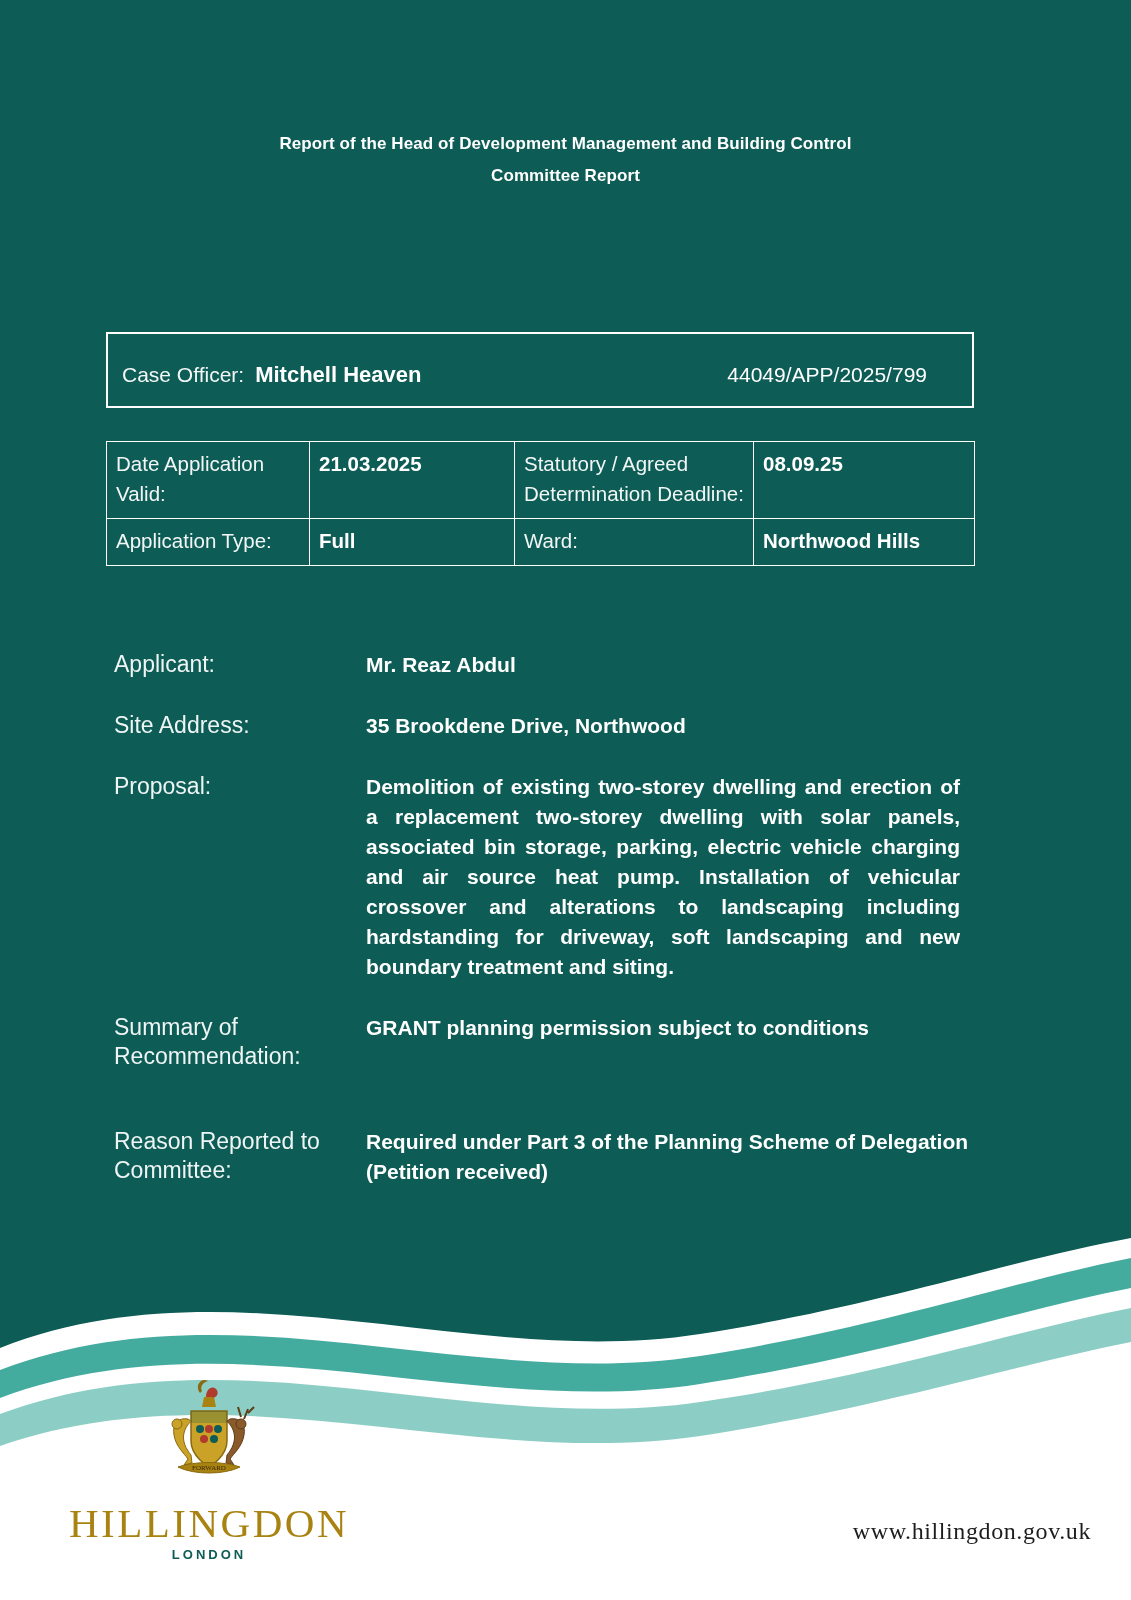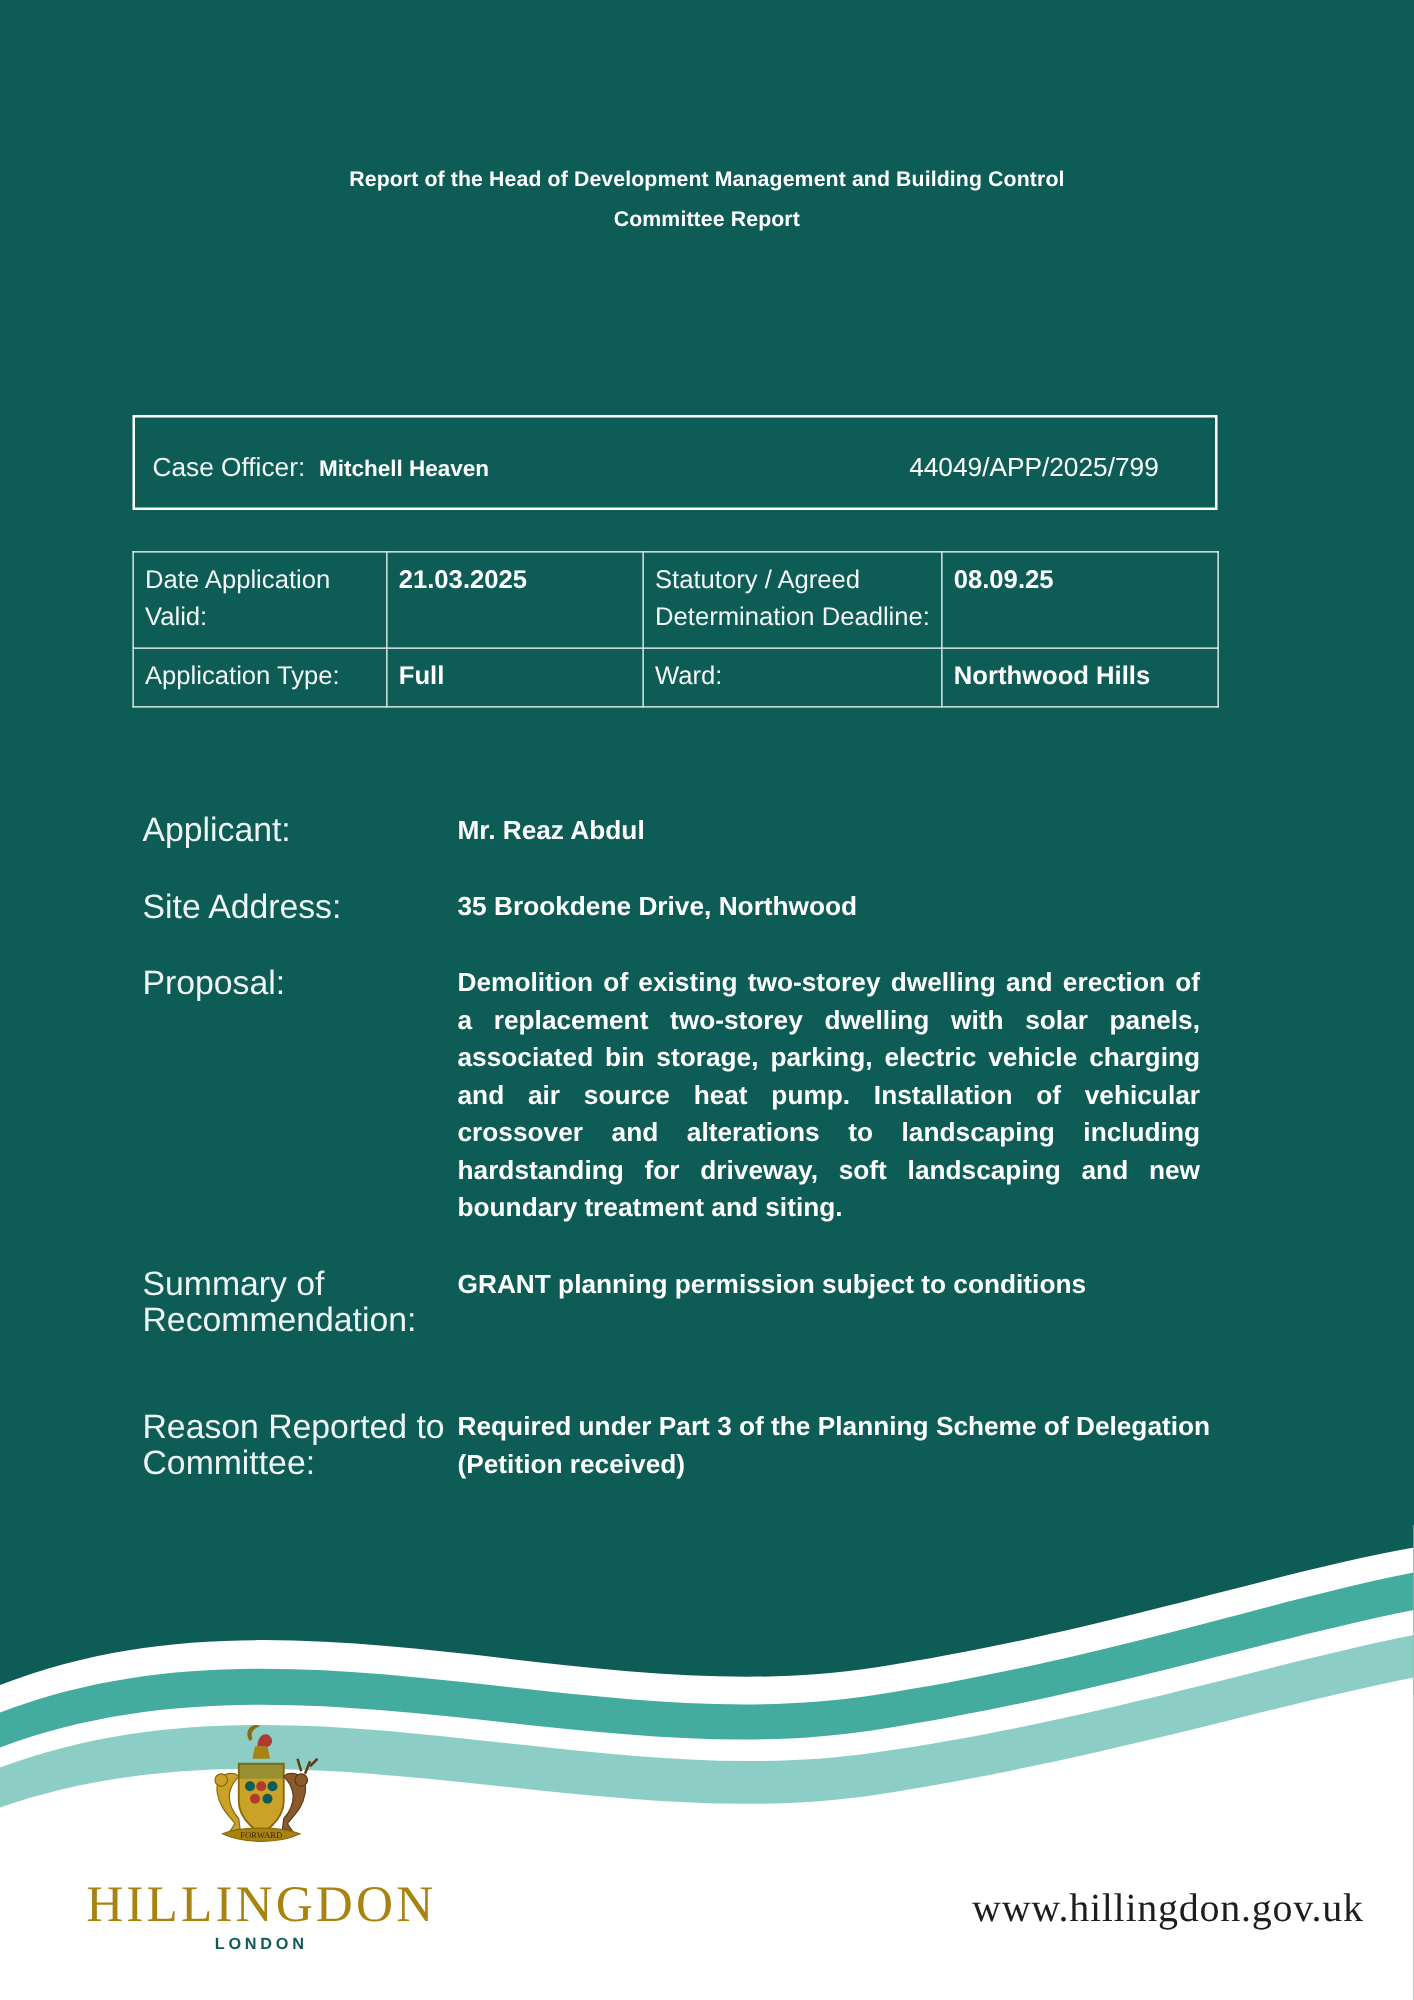--- a/index.html
+++ b/index.html
@@ -46,21 +46,21 @@
     align-items: center;
     padding: 10px 14px 0 14px;
   }
   .officer-label {
     color: #f2f7f6;
     font-size: 21px;
     font-weight: normal;
   }
   .officer-name {
     color: #ffffff;
-    font-size: 18px;
+    font-size: 22px;
     font-weight: bold;
     margin-left: 11px;
   }
   .officer-ref {
     color: #ffffff;
     font-size: 21px;
     font-weight: normal;
     margin-left: auto;
     margin-right: 31px;
   }
@@ -99,21 +99,21 @@
   .field-row {
     display: flex;
     align-items: flex-start;
     margin-bottom: 31px;
   }
   .field-row.gap-big { margin-bottom: 56px; }
   .field-label {
     width: 252px;
     flex: 0 0 252px;
     color: #eef5f4;
-    font-size: 27px;
+    font-size: 23px;
     line-height: 29px;
     font-weight: normal;
   }
   .field-value {
     flex: 1;
     color: #ffffff;
     font-size: 21px;
     line-height: 30px;
     font-weight: bold;
   }
@@ -127,21 +127,21 @@
     left: 0;
     bottom: 0;
     width: 1131px;
     height: 362px;
   }
   .footer-url {
     position: absolute;
     right: 40px;
     bottom: 55px;
     color: #1d1d1d;
-    font-size: 32px;
+    font-size: 24px;
     letter-spacing: 0.6px;
     font-family: "Liberation Serif", serif;
   }
   .logo {
     position: absolute;
     left: 24px;
     bottom: 38px;
     width: 370px;
     text-align: center;
   }

